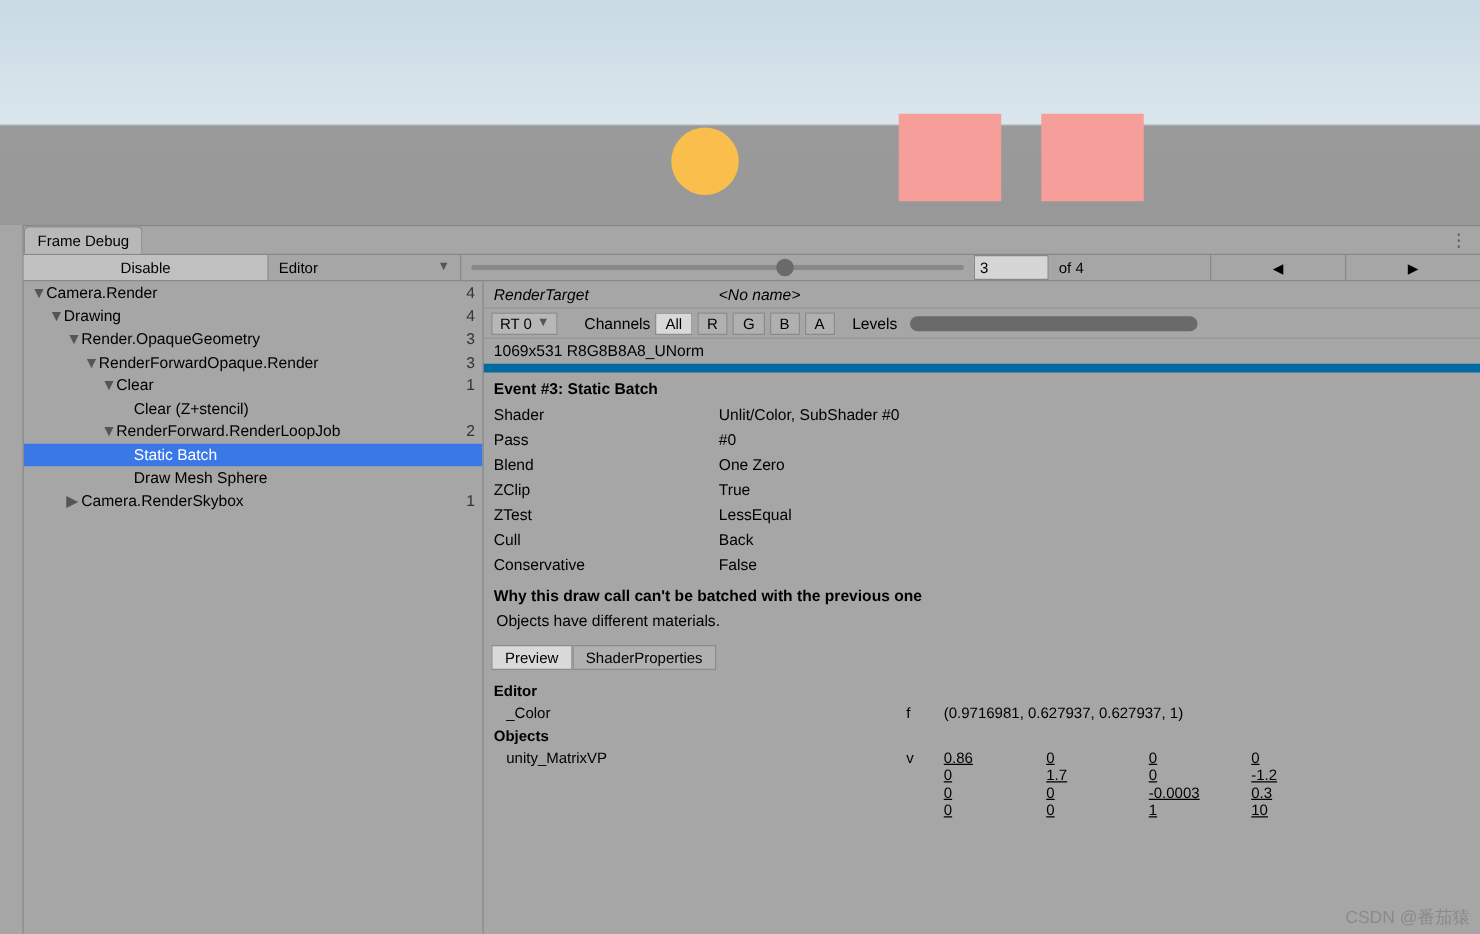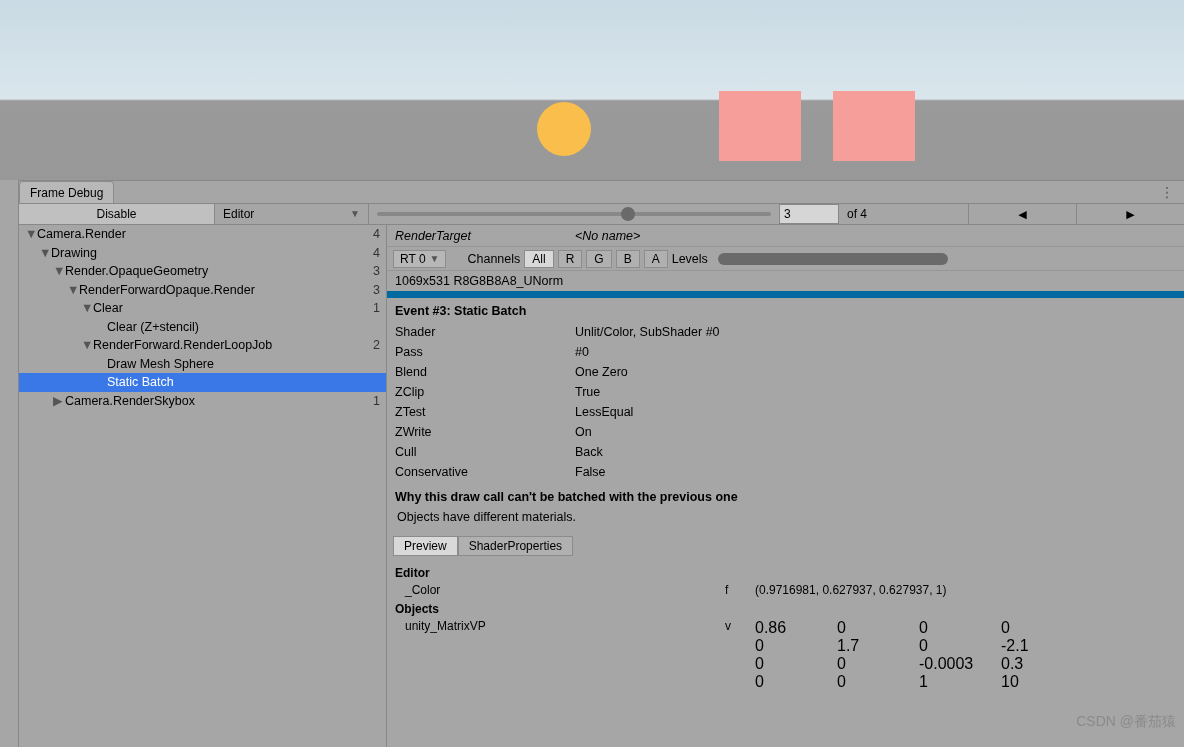--- a/index.html
+++ b/index.html
@@ -56,24 +56,24 @@
 .section { padding: 8px 8px 4px; font-weight: bold; }
 .reason { padding: 2px 10px 8px; }
 
 .subtabs { display: flex; gap: 0; padding: 4px 6px 6px; }
 .subtab { border: 1px solid #8c8c8c; padding: 2px 10px; font-size: 12px; background: #b0b0b0; }
 .subtab.active { background: #d9d9d9; }
 .vec-head { padding: 4px 8px 2px; font-weight: bold; font-size: 12px; }
 .vec-row { display: flex; padding: 1px 8px 1px 18px; font-size: 12px; }
 .vc-name { width: 320px; }
 .vc-t { width: 30px; }
-.mat-row { display: flex; padding: 0 8px 0 18px; font-size: 16px; }
+.mat-row { display: flex; padding: 0 8px 0 18px; font-size: 12px; text-decoration: underline; }
 .mcol { width: 82px; }
 
-.watermark { position: absolute; right: 8px; bottom: 16px; color: rgba(120,120,120,0.6); font-size: 14px; }
+.watermark { position: absolute; right: 8px; bottom: 4px; color: rgba(120,120,120,0.6); font-size: 14px; }
 .tri { font-size: 10px; color: #555; }
 </style>
 </head>
 <body>
 
 <div class="scene-view">
   <div class="sphere"></div>
   <div class="cube c1"></div>
   <div class="cube c2"></div>
 </div>
@@ -132,28 +132,28 @@
         <div class="tree-row pad-5">
           <span class="arrow"></span>
           <span>Clear (Z+stencil)</span>
           <span class="count"></span>
         </div>
         <div class="tree-row pad-4">
           <span class="arrow">▼</span>
           <span>RenderForward.RenderLoopJob</span>
           <span class="count">2</span>
         </div>
+        <div class="tree-row pad-5 selected">
+          <span class="arrow"></span>
+          <span>Static Batch</span>
+          <span class="count"></span>
+        </div>
         <div class="tree-row pad-5">
           <span class="arrow"></span>
           <span>Draw Mesh Sphere</span>
-          <span class="count"></span>
-        </div>
-        <div class="tree-row pad-5 selected">
-          <span class="arrow"></span>
-          <span>Static Batch</span>
           <span class="count"></span>
         </div>
         <div class="tree-row pad-2">
           <span class="arrow">▶</span>
           <span>Camera.RenderSkybox</span>
           <span class="count">1</span>
         </div>
       </div>
 
     <div class="details">
@@ -165,21 +165,21 @@
         <div class="rt-drop">
           <span>RT 0</span>
           <span class="tri">▼</span>
         </div>
         <span style="margin-left:17px;">Channels</span>
         <span class="chbtn active">All</span>
         <span class="chbtn">R</span>
         <span class="chbtn">G</span>
         <span class="chbtn">B</span>
         <span class="chbtn">A</span>
-        <span style="margin-left:0;">Levels</span>
+        <span style="margin-left:10px;">Levels</span>
         <div class="levels-bar"></div>
       </div>
       <div class="dims-row">1069x531 R8G8B8A8_UNorm</div>
       <div class="evt-title">Event #3: Static Batch</div>
       <div id="kvrows">
           <div class="kv">
             <span class="k">Shader</span>
             <span>Unlit/Color, SubShader #0</span>
           </div>
           <div class="kv">
@@ -190,24 +190,20 @@
             <span class="k">Blend</span>
             <span>One Zero</span>
           </div>
           <div class="kv">
             <span class="k">ZClip</span>
             <span>True</span>
           </div>
           <div class="kv">
             <span class="k">ZTest</span>
             <span>LessEqual</span>
-          </div>
-          <div class="kv">
-            <span class="k">ZWrite</span>
-            <span>On</span>
           </div>
           <div class="kv">
             <span class="k">Cull</span>
             <span>Back</span>
           </div>
           <div class="kv">
             <span class="k">Conservative</span>
             <span>False</span>
           </div>
         </div>
@@ -231,21 +227,21 @@
             <div class="mat-row" style="padding-left: 0px;">
               <span class="mcol">0.86</span>
               <span class="mcol">0</span>
               <span class="mcol">0</span>
               <span class="mcol">0</span>
             </div>
             <div class="mat-row" style="padding-left: 0px;">
               <span class="mcol">0</span>
               <span class="mcol">1.7</span>
               <span class="mcol">0</span>
-              <span class="mcol">-2.1</span>
+              <span class="mcol">-1.2</span>
             </div>
             <div class="mat-row" style="padding-left: 0px;">
               <span class="mcol">0</span>
               <span class="mcol">0</span>
               <span class="mcol">-0.0003</span>
               <span class="mcol">0.3</span>
             </div>
             <div class="mat-row" style="padding-left: 0px;">
               <span class="mcol">0</span>
               <span class="mcol">0</span>

